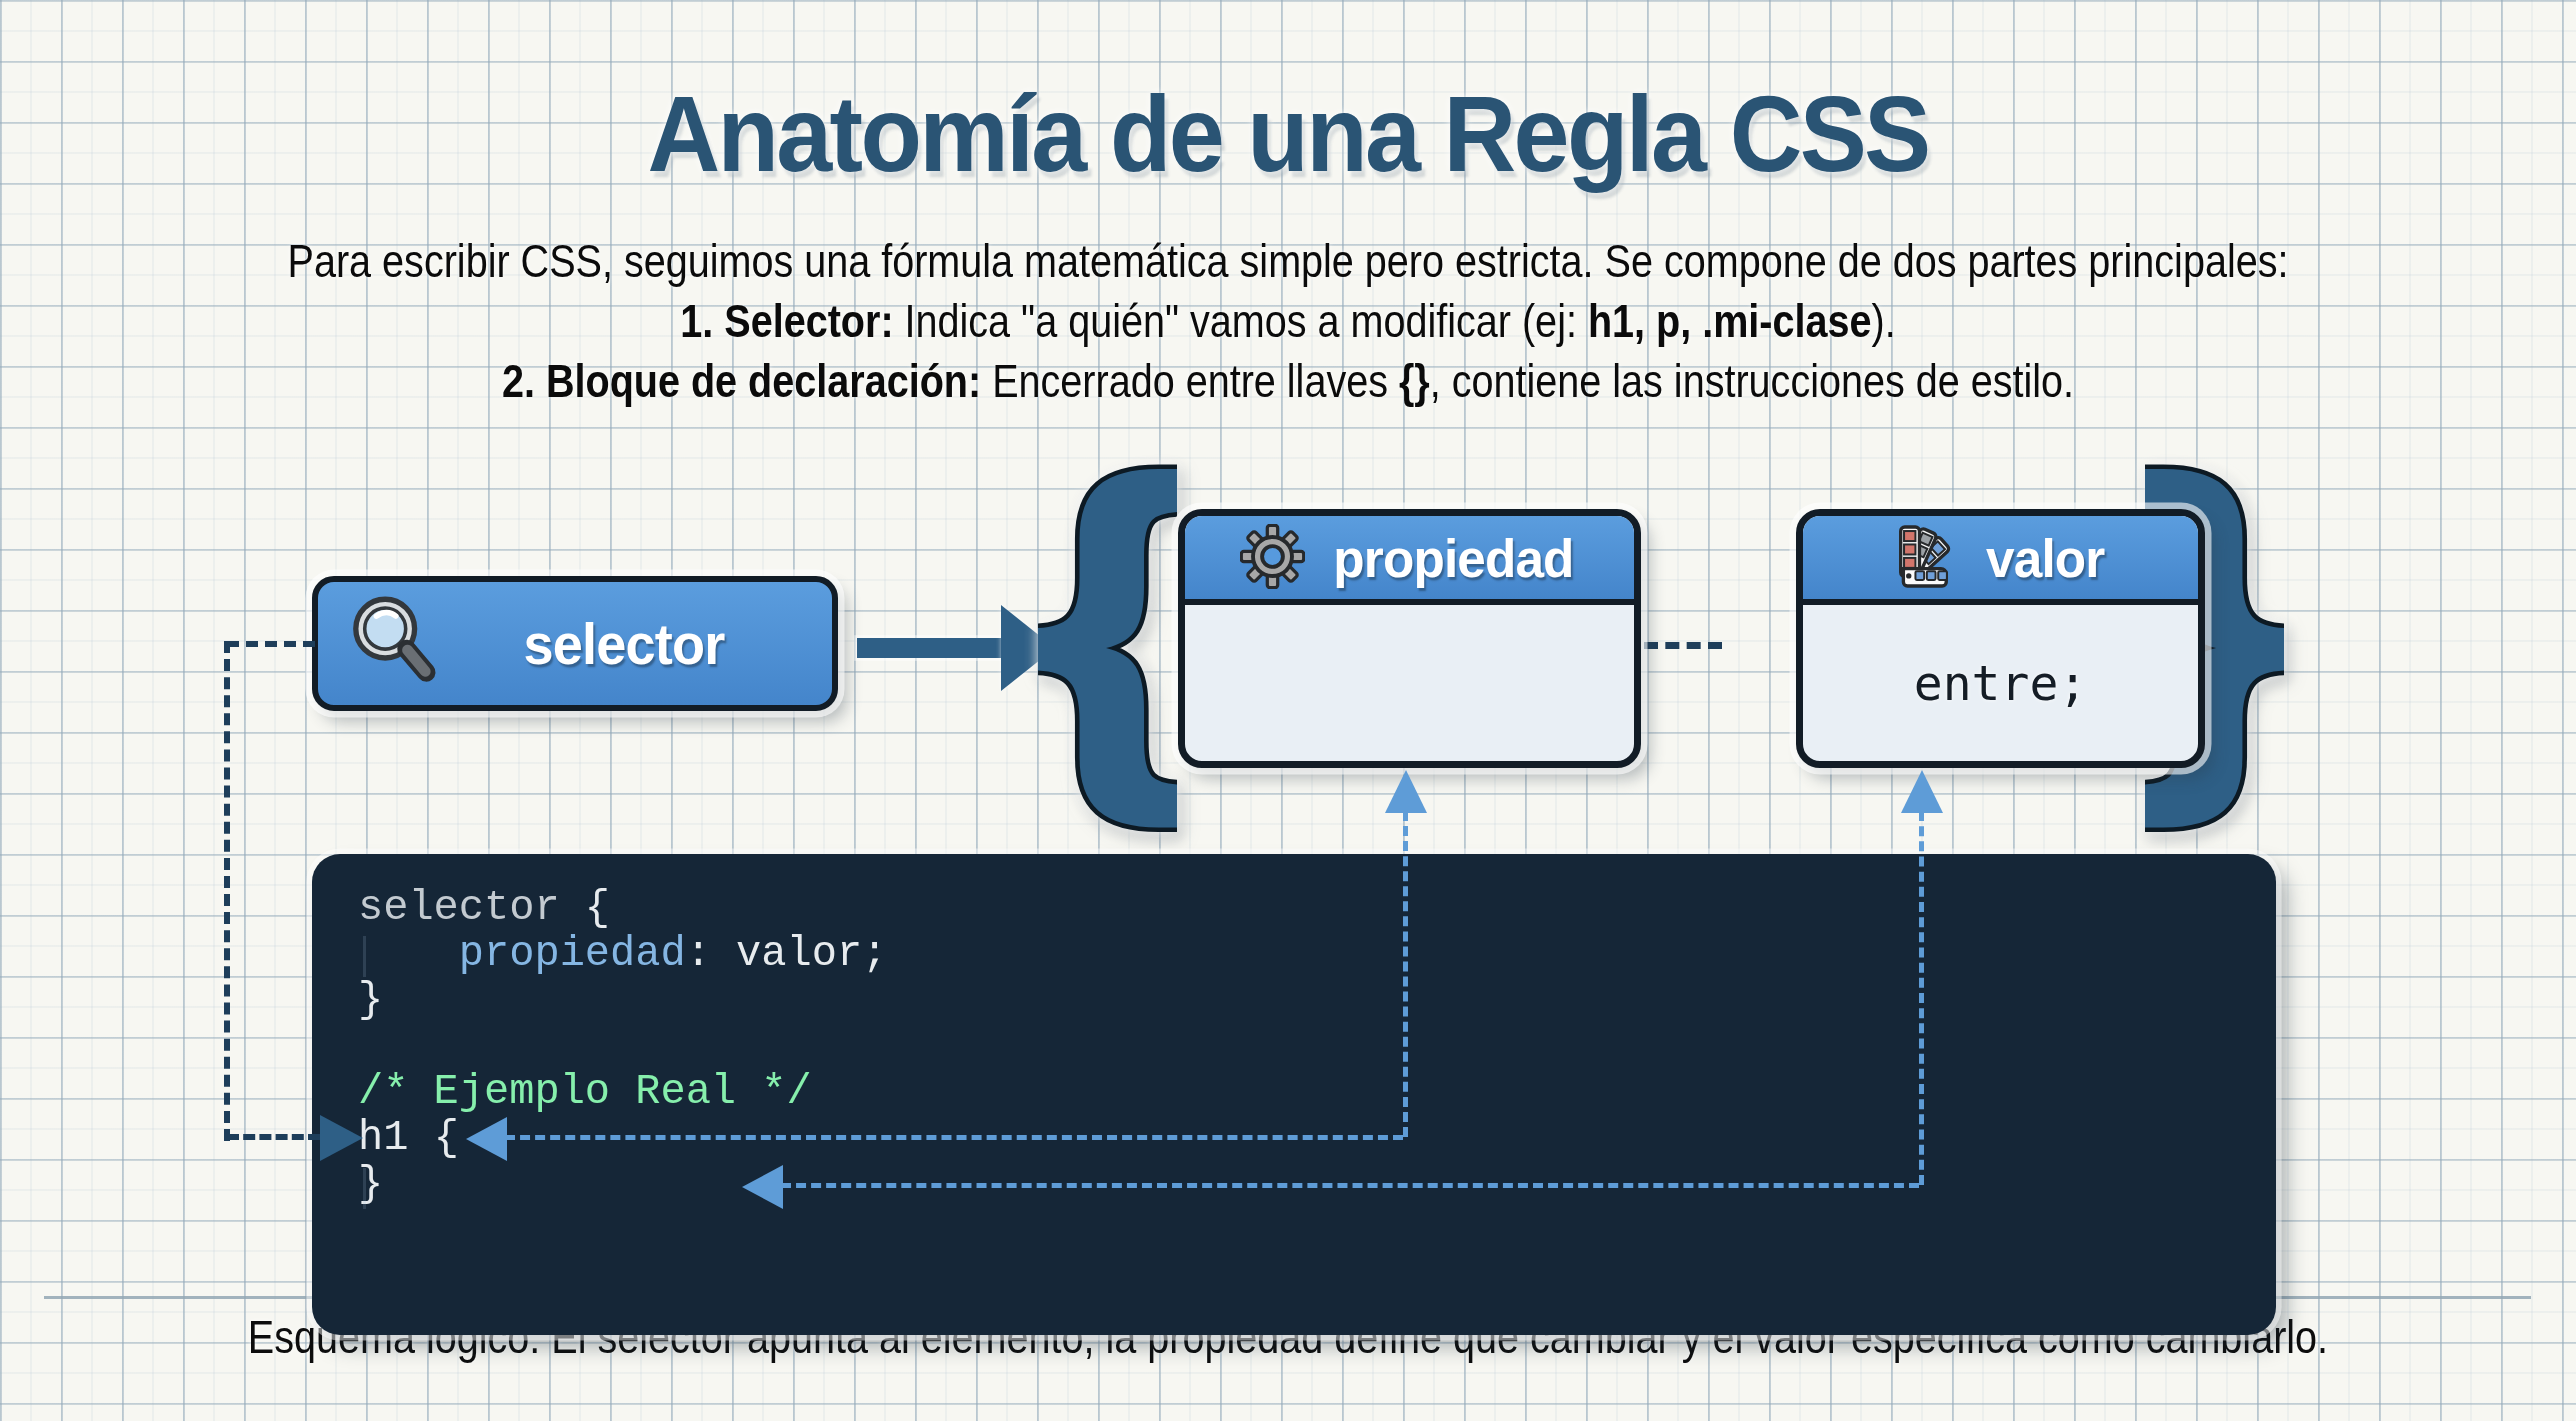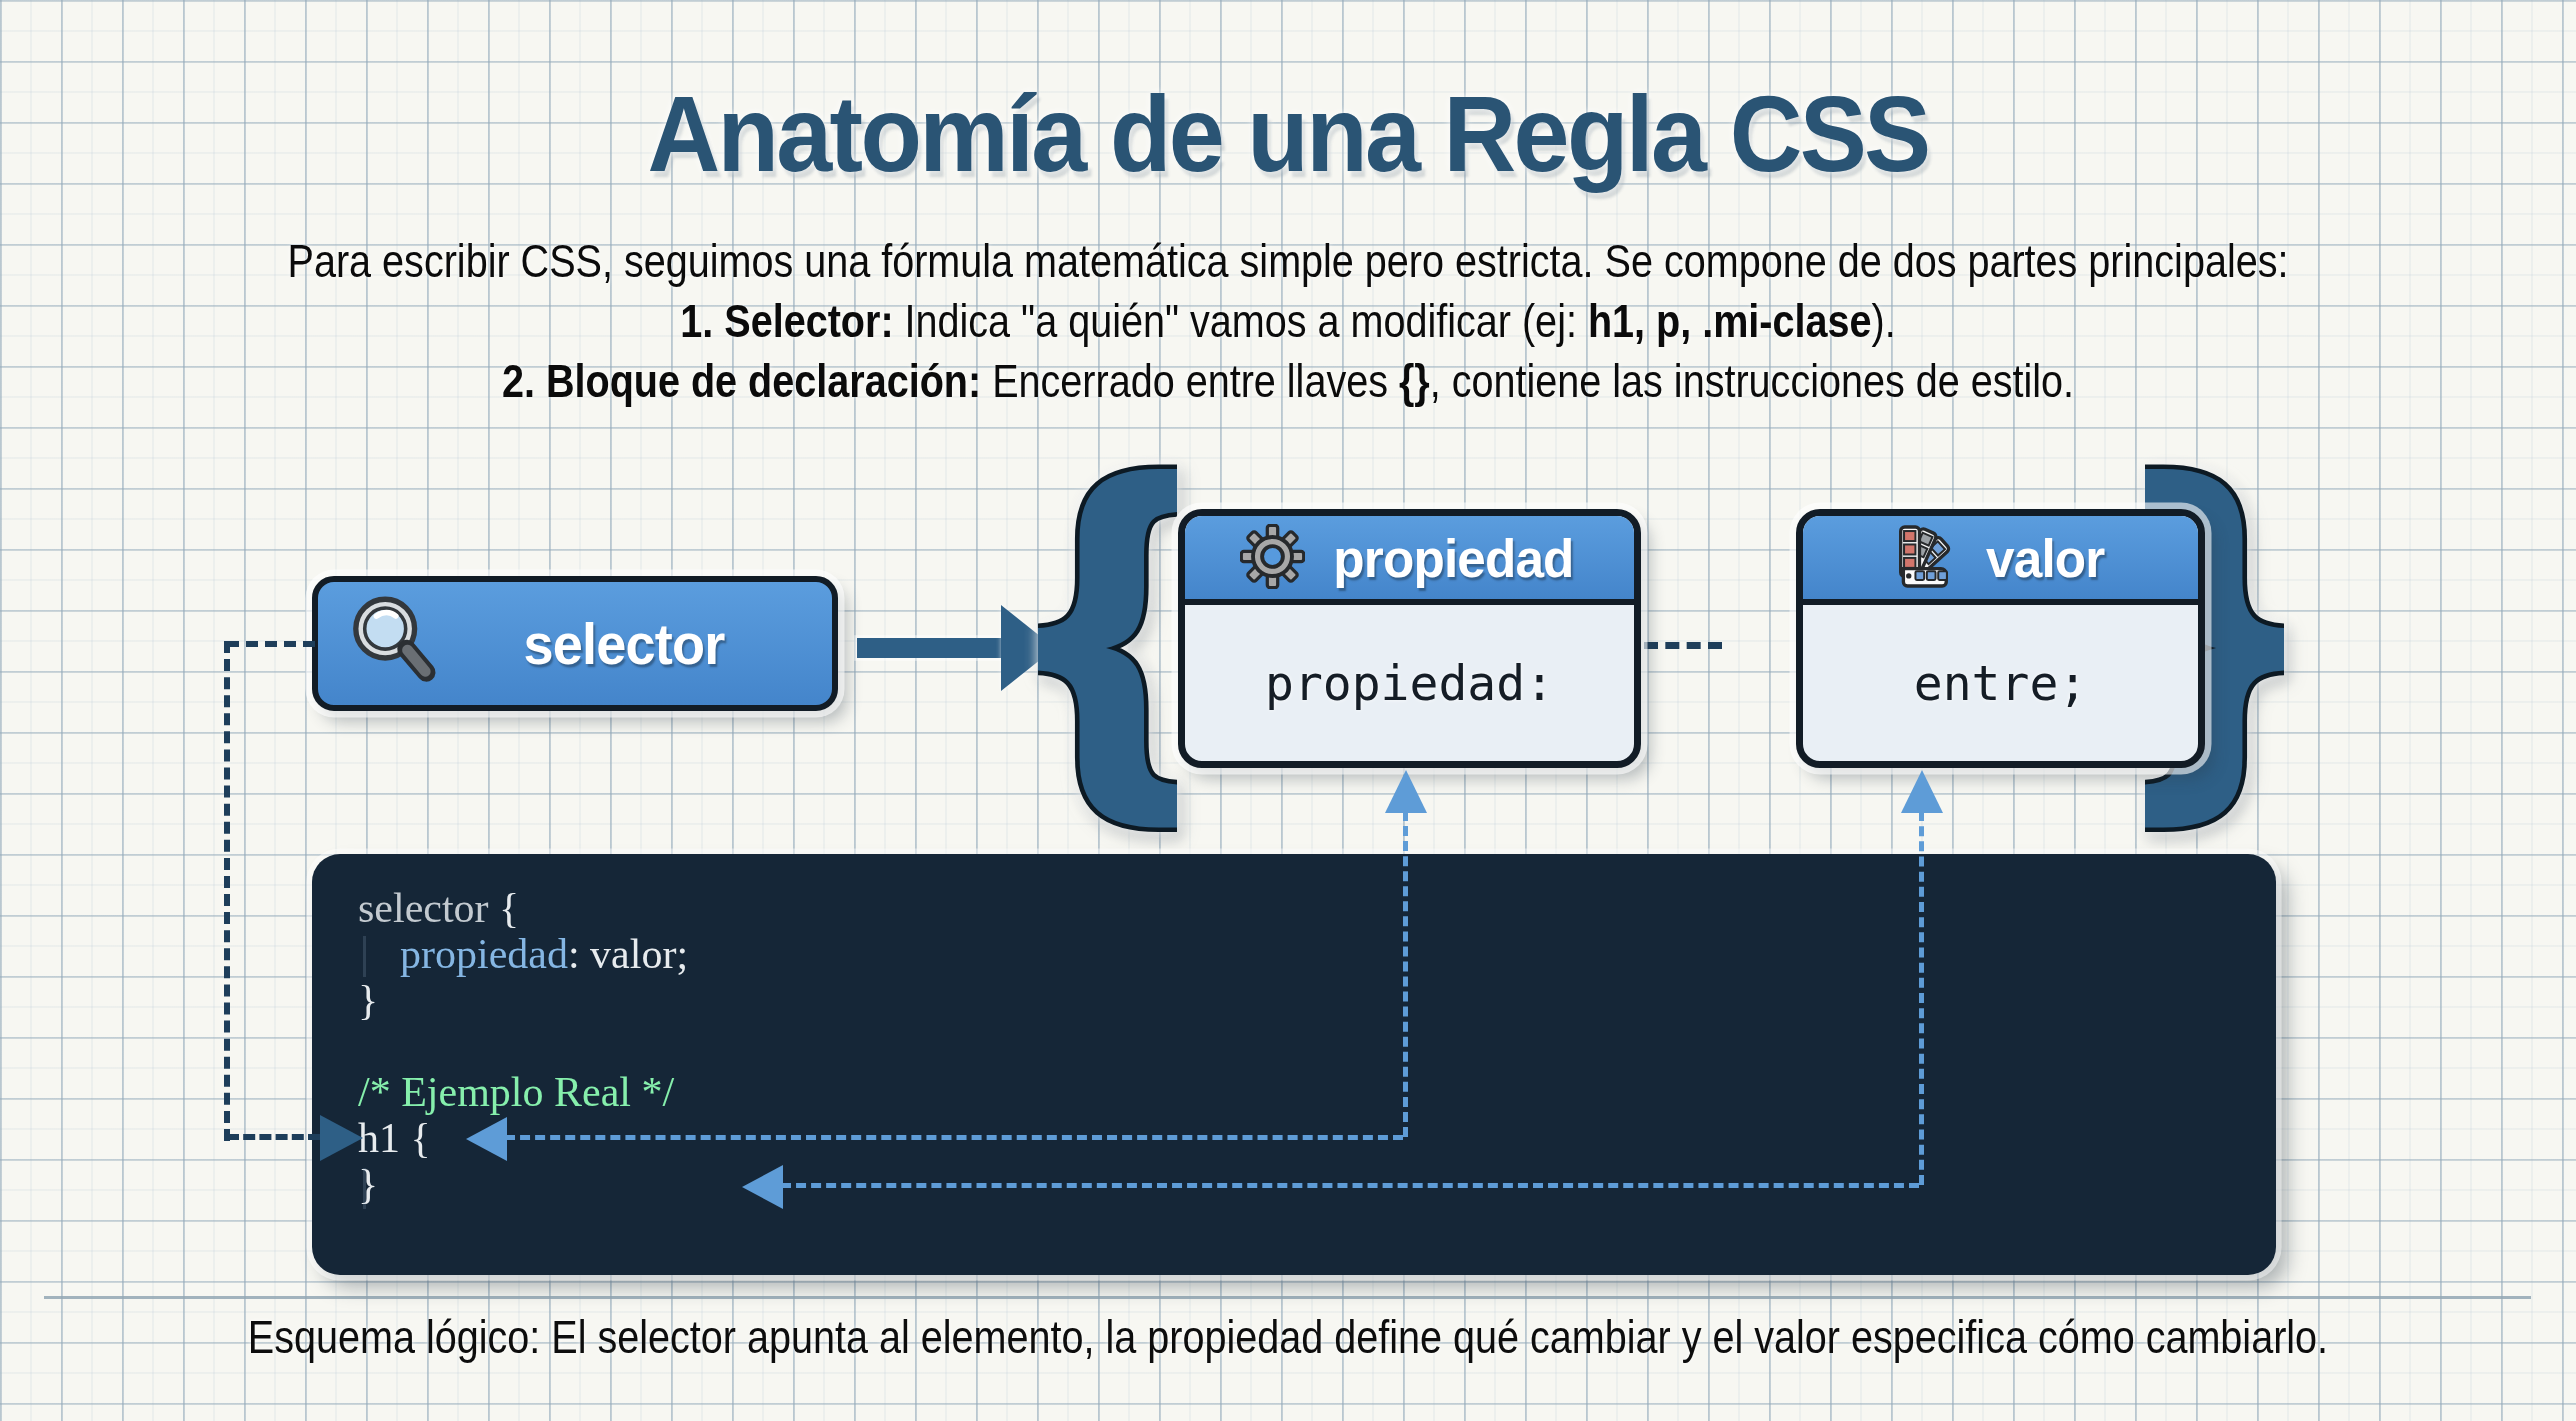--- a/index.html
+++ b/index.html
@@ -89,24 +89,24 @@
     border-bottom:43px solid #5e9cd7;border-left:21px solid transparent;border-right:21px solid transparent;}
   .bl-h1{position:absolute;left:505px;top:1135px;width:898px;border-top:5.6px dashed #5e9cd7;z-index:3;}
   .bl-h2{position:absolute;left:781px;top:1183px;width:1138px;border-top:5.6px dashed #5e9cd7;z-index:3;}
   .bl-ah1{position:absolute;left:466px;top:1117px;width:0;height:0;z-index:3;
     border-right:41px solid #5e9cd7;border-top:22px solid transparent;border-bottom:22px solid transparent;}
   .bl-ah2{position:absolute;left:742px;top:1165px;width:0;height:0;z-index:3;
     border-right:41px solid #5e9cd7;border-top:22px solid transparent;border-bottom:22px solid transparent;}
 
   
   .code-block{
-    position:absolute;left:312px;top:854px;width:1964px;height:421px;box-sizing:border-box;
+    position:absolute;left:312px;top:854px;width:1964px;height:481px;box-sizing:border-box;
     background:#152637;border-radius:28px;padding:31px 0 0 46px;z-index:1;
     box-shadow:0 0 0 5.6px rgba(255,255,255,.45), 10.2px 12px 20.4px rgba(30,45,60,.35);
-    font-family:Liberation Serif, serif;font-size:42px;line-height:46px;
+    font-family:Liberation Mono, monospace;font-size:42px;line-height:46px;
   }
   .cl{white-space:pre;}
   .t-wh{color:#e7ebee;}
   .t-sel{color:#c3cad0;}
   .t-prop{color:#85b6e3;}
   .t-com{color:#86efac;}
   .t-red{color:#d97a5e;}
   .guide{position:absolute;width:2.8px;background:rgba(160,190,215,.18);z-index:2;}
 
   
@@ -172,21 +172,20 @@
               <rect x="2" y="42" width="22" height="16" rx="4"></rect>
               <rect x="76" y="42" width="22" height="16" rx="4"></rect>
             </g>
           </g>
           <circle cx="50" cy="50" r="30" fill="#a7a7a7" stroke="#26292c" stroke-width="6"></circle>
           <circle cx="50" cy="50" r="16" fill="#579ade" stroke="#26292c" stroke-width="6"></circle>
         </svg>
       </span>
       <span class="card-title">propiedad</span>
     </div>
-    <div class="card-body">propiedad:</div>
   </div>
 
   <div class="cc-dot"></div>
 
   <div class="card" style="left:1796px;width:409px;">
     <div class="card-header">
       <span>
         <svg width="67" height="67" viewBox="0 0 100 100">
           <g transform="rotate(48 24 74)">
             <rect x="12" y="6" width="26" height="72" rx="6" fill="#f3f4f5" stroke="#26292c" stroke-width="5"></rect>

